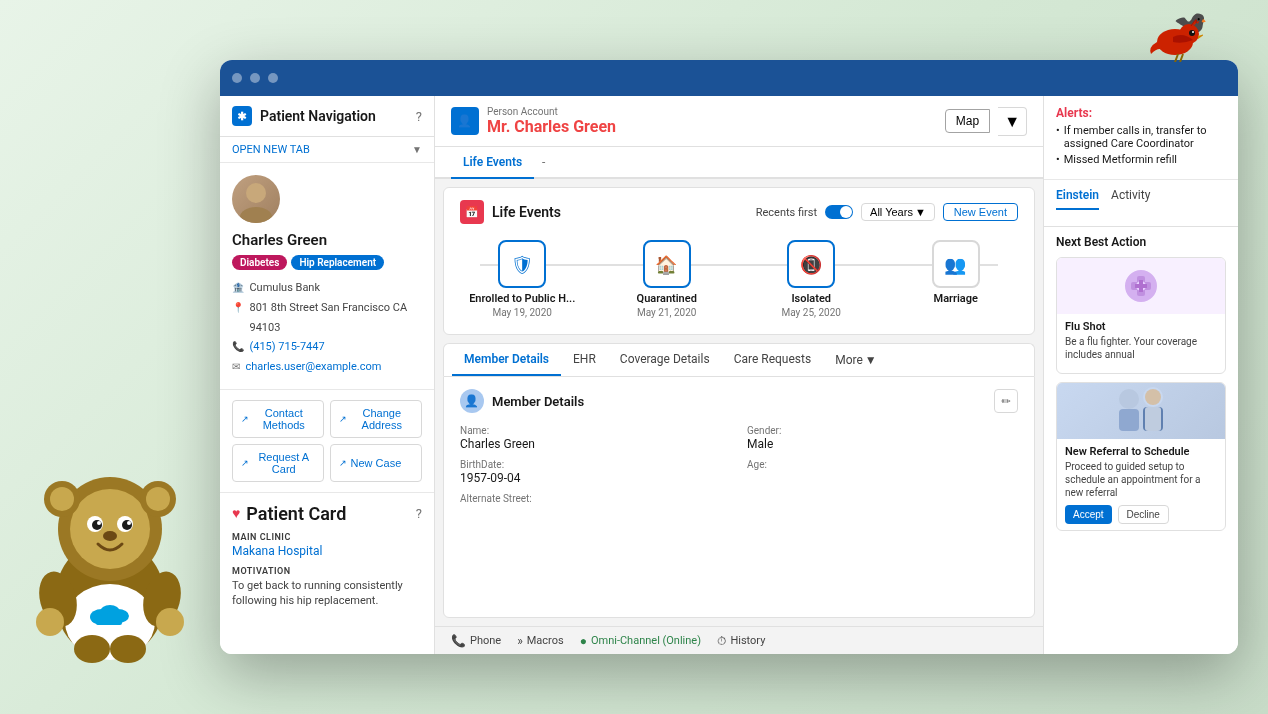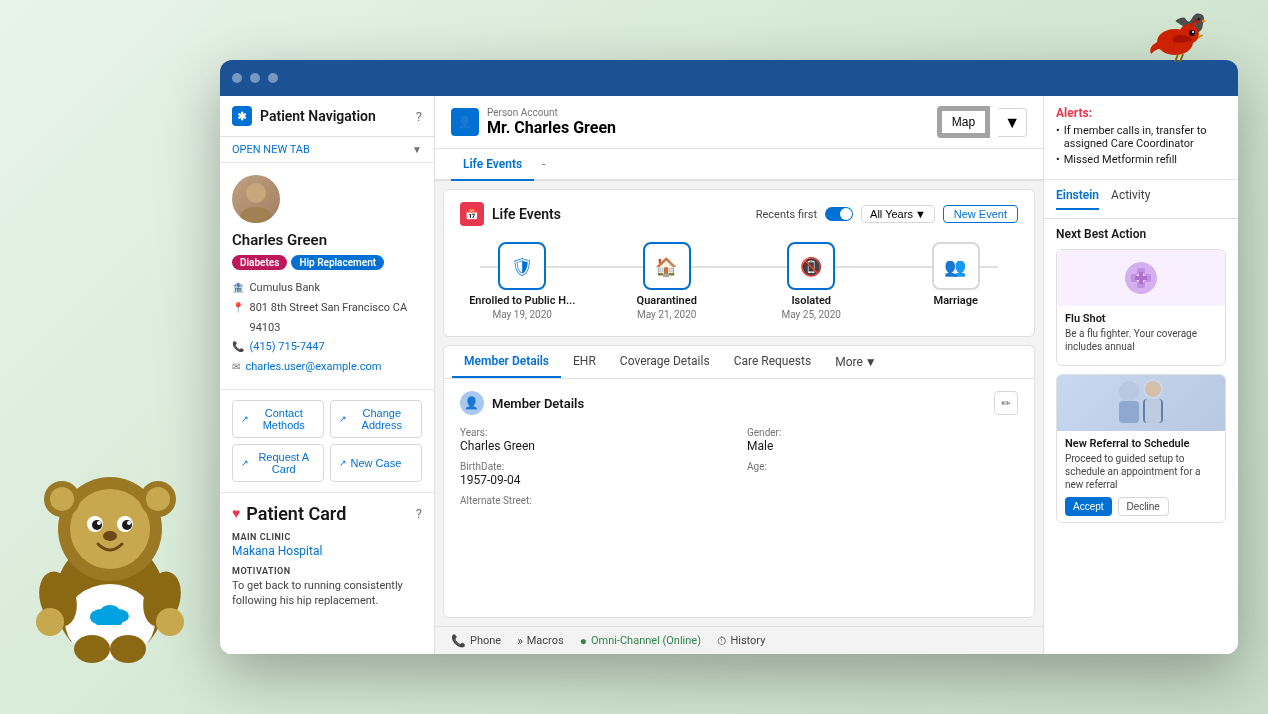--- a/index.html
+++ b/index.html
@@ -222,26 +222,26 @@
       background: #0070d2;
       border-radius: 4px;
       display: flex; align-items: center; justify-content: center;
       color: white; font-size: 12px;
     }
     .person-account-info { flex: 1; }
     .person-account-label {
       font-size: 10px; color: #747474;
     }
     .person-account-name {
-      font-size: 16px; font-weight: 700; color: #000000;
+      font-size: 16px; font-weight: 700; color: #ef4444;
     }
     .map-btn {
       display: flex; align-items: center; gap: 2px;
       padding: 4px 10px;
-      border: 5px solid #a3a3a3;
+      border: 1px solid #a3a3a3;
       border-radius: 4px 0 0 4px;
       background: #fff;
       font-size: 12px;
       cursor: pointer;
     }
     .map-dropdown {
       padding: 4px 6px;
       border: 1px solid #d8d8d8;
       border-left: none;
       border-radius: 0 4px 4px 0;
@@ -489,21 +489,21 @@
       font-size: 11px;
       color: #181818;
       margin-bottom: 3px;
       display: flex;
       gap: 4px;
     }
     .alert-bullet { color: #181818; flex-shrink: 0; }
 
     .einstein-activity-tabs {
       display: flex;
-      padding: 8px 12px 8px;
+      padding: 8px 12px 16px;
       gap: 12px;
       border-bottom: 1px solid #e0e0e0;
     }
     .ea-tab {
       font-size: 12px;
       padding-bottom: 6px;
       cursor: pointer;
       color: #444;
       border-bottom: 2px solid transparent;
     }
@@ -776,21 +776,21 @@
       </div>
 
       <div class="member-details-panel">
         <div class="member-details-header">
           <div class="member-details-icon">👤</div>
           <span class="member-details-title">Member Details</span>
           <div class="edit-icon-btn">✏</div>
         </div>
         <div class="member-fields">
           <div class="field-group">
-            <div class="field-label">Years:</div>
+            <div class="field-label">Name:</div>
             <div class="field-value">Charles Green</div>
           </div>
           <div class="field-group">
             <div class="field-label">Gender:</div>
             <div class="field-value">Male</div>
           </div>
           <div class="field-group">
             <div class="field-label">BirthDate:</div>
             <div class="field-value">1957-09-04</div>
           </div>

